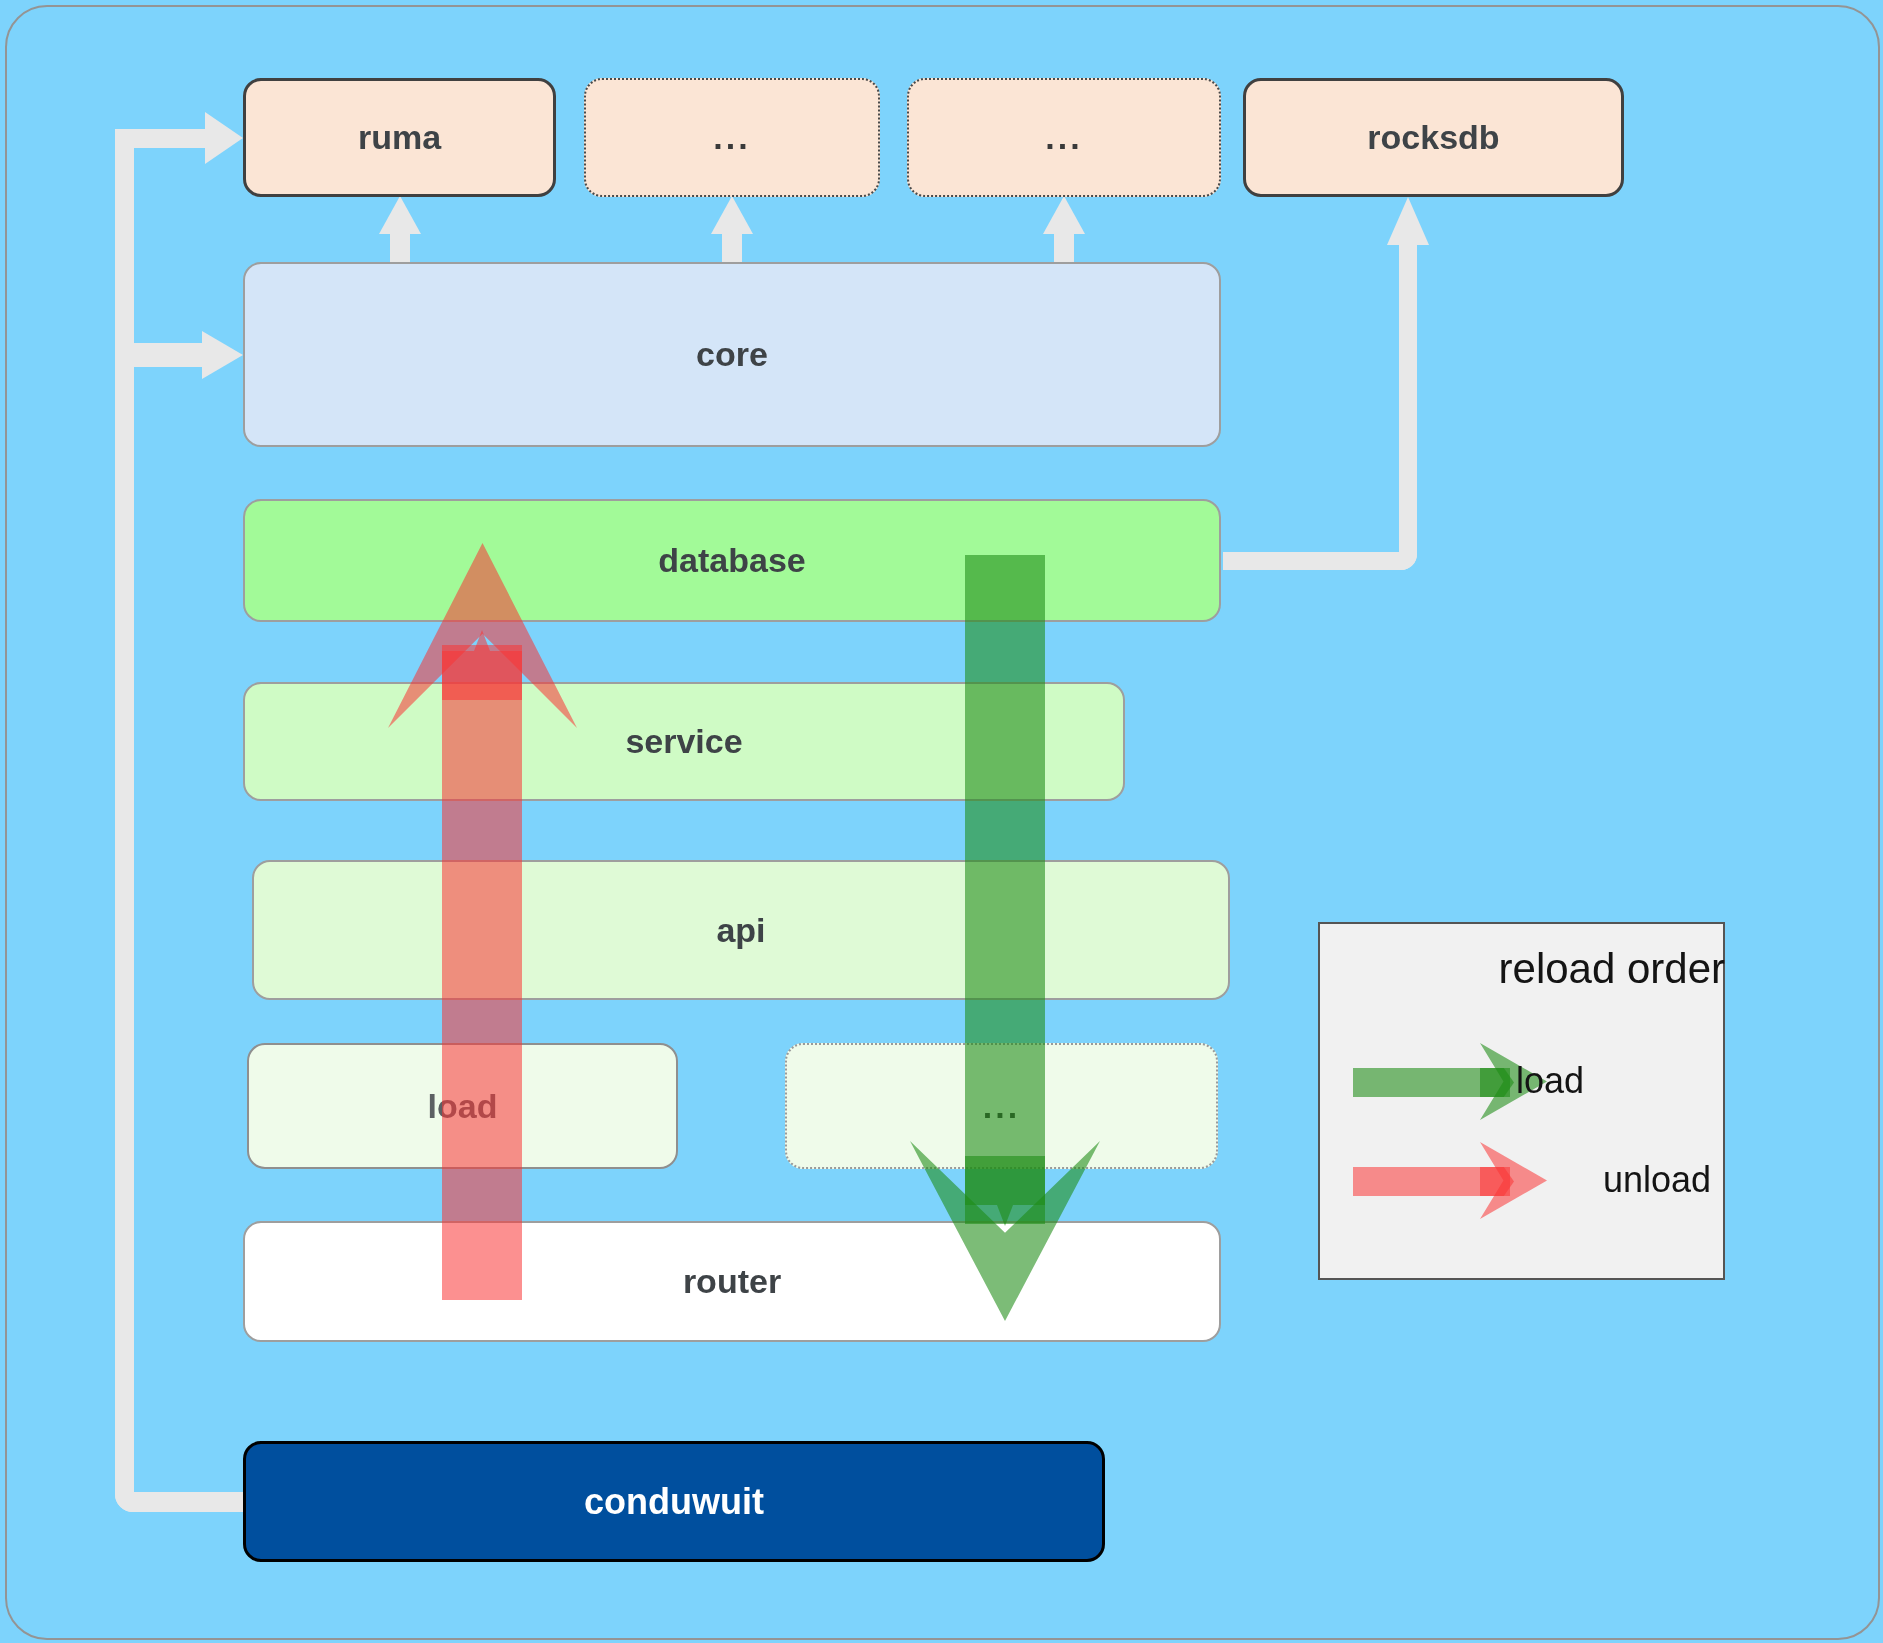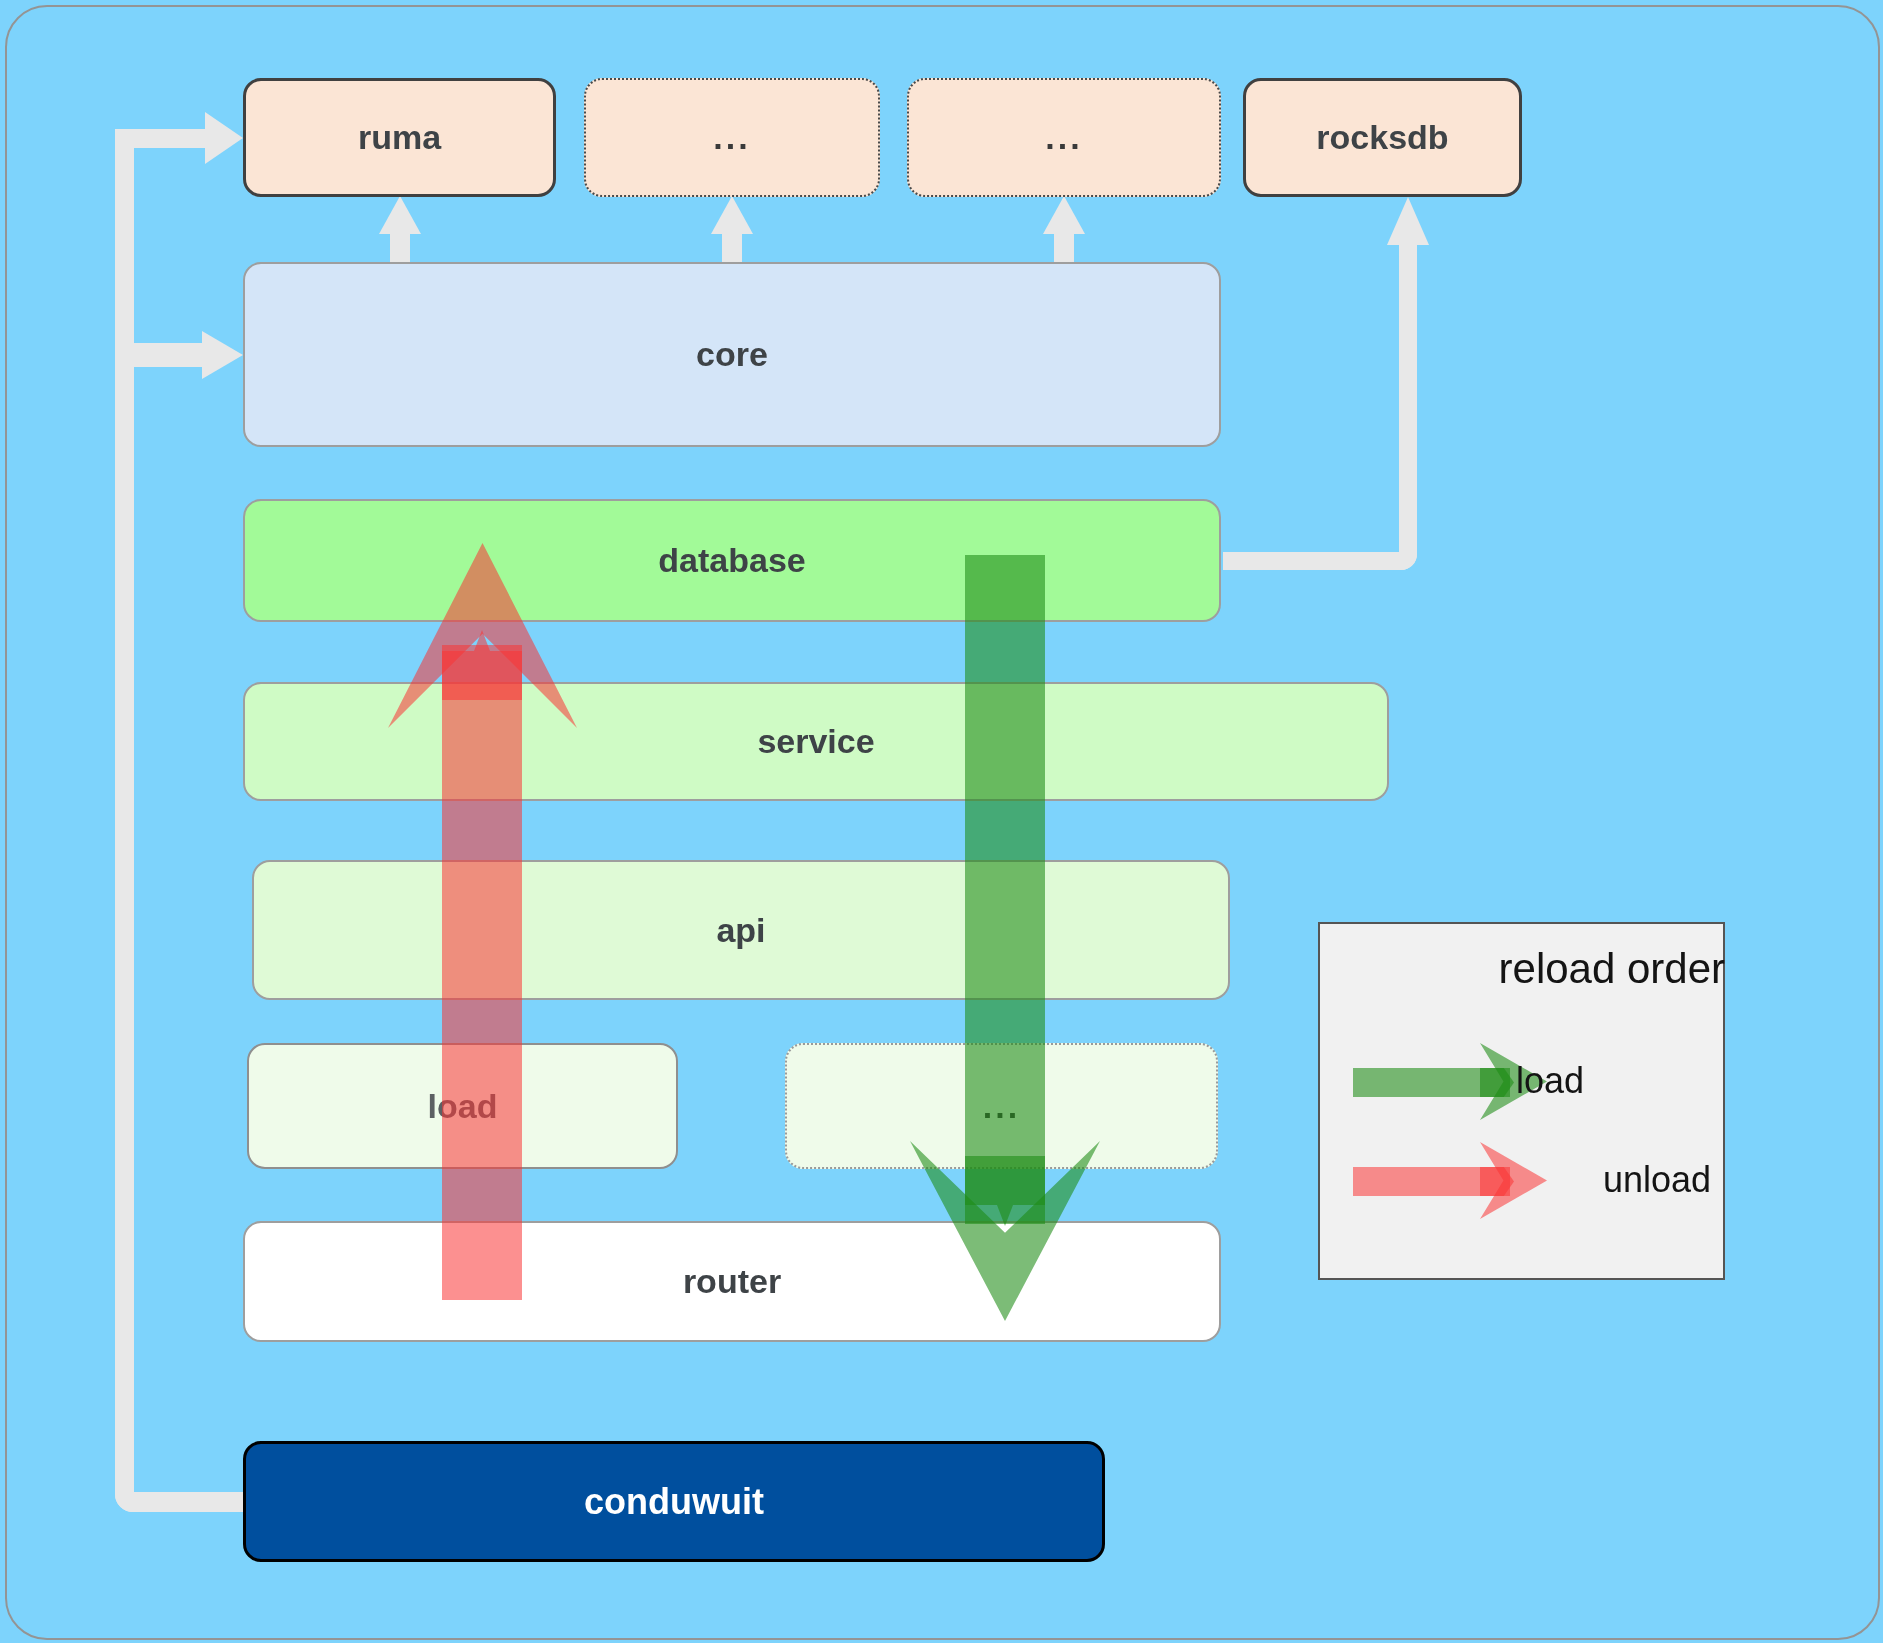--- a/index.html
+++ b/index.html
@@ -6,24 +6,24 @@
   #canvas{position:relative;width:1883px;height:1643px;background:#7dd3fc;overflow:hidden;
           font-family:"Liberation Sans","DejaVu Sans",sans-serif;text-decoration:underline;}
   #frame{position:absolute;left:5px;top:5px;width:1871px;height:1631px;
          border:2px solid #949494;border-radius:42px;}
 
   .box{position:absolute;display:flex;align-items:center;justify-content:center;
        font-size:34px;font-weight:600;color:#3e4347;box-sizing:border-box;border-radius:18px;}
   .b-ruma     {left:243px;top:78px;width:313px;height:119px;background:#fbe5d5;border:3px solid #404040;}
   .b-dots1    {left:584px;top:78px;width:296px;height:119px;background:#fbe5d5;border:2px dotted #4a4a4a;}
   .b-dots2    {left:907px;top:78px;width:314px;height:119px;background:#fbe5d5;border:2px dotted #4a4a4a;}
-  .b-rocksdb  {left:1243px;top:78px;width:279px;height:119px;background:#fbe5d5;border:3px solid #404040;}
+  .b-rocksdb  {left:1243px;top:78px;width:381px;height:119px;background:#fbe5d5;border:3px solid #404040;}
   .b-core     {left:243px;top:262px;width:978px;height:185px;background:#d4e5f8;border:2px solid #9e9e9e;}
   .b-database {left:243px;top:499px;width:978px;height:123px;background:#a2fa98;border:2px solid #9e9e9e;}
-  .b-service  {left:243px;top:682px;width:1146px;height:119px;background:#cffbc5;border:2px solid #9e9e9e;}
+  .b-service  {left:243px;top:682px;width:882px;height:119px;background:#cffbc5;border:2px solid #9e9e9e;}
   .b-api      {left:252px;top:860px;width:978px;height:140px;background:#dffad6;border:2px solid #9e9e9e;}
   .b-admin    {left:247px;top:1043px;width:431px;height:126px;background:#effbea;border:2px solid #8f8f8f;color:#5c6063;}
   .b-dots3    {left:785px;top:1043px;width:433px;height:126px;background:#effbea;border:2px dotted #9a9a9a;}
   .b-router   {left:243px;top:1221px;width:978px;height:121px;background:#ffffff;border:2px solid #9e9e9e;}
   .b-conduwuit{left:243px;top:1441px;width:862px;height:121px;background:#004f9e;border:3px solid #000;
                color:#ffffff;font-weight:700;font-size:36px;}
   .dots{letter-spacing:3px;font-weight:700;color:#3a3a3a;}
 
   
   .gray{position:absolute;background:#e8e8e8;}

